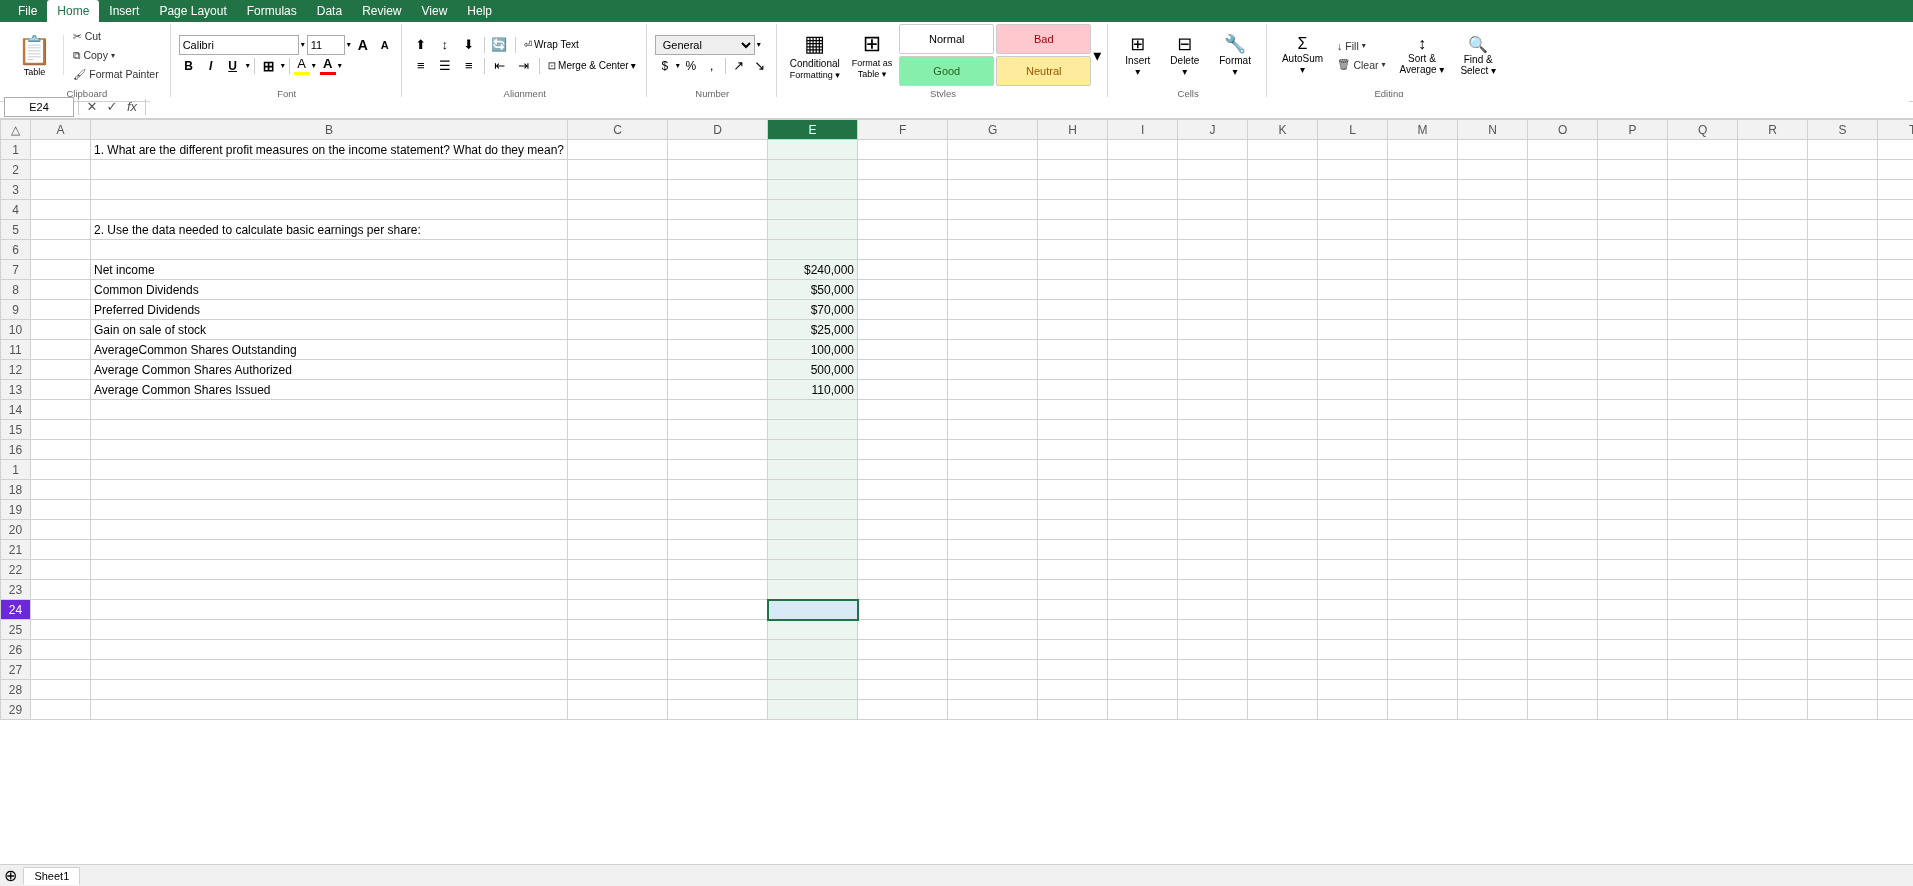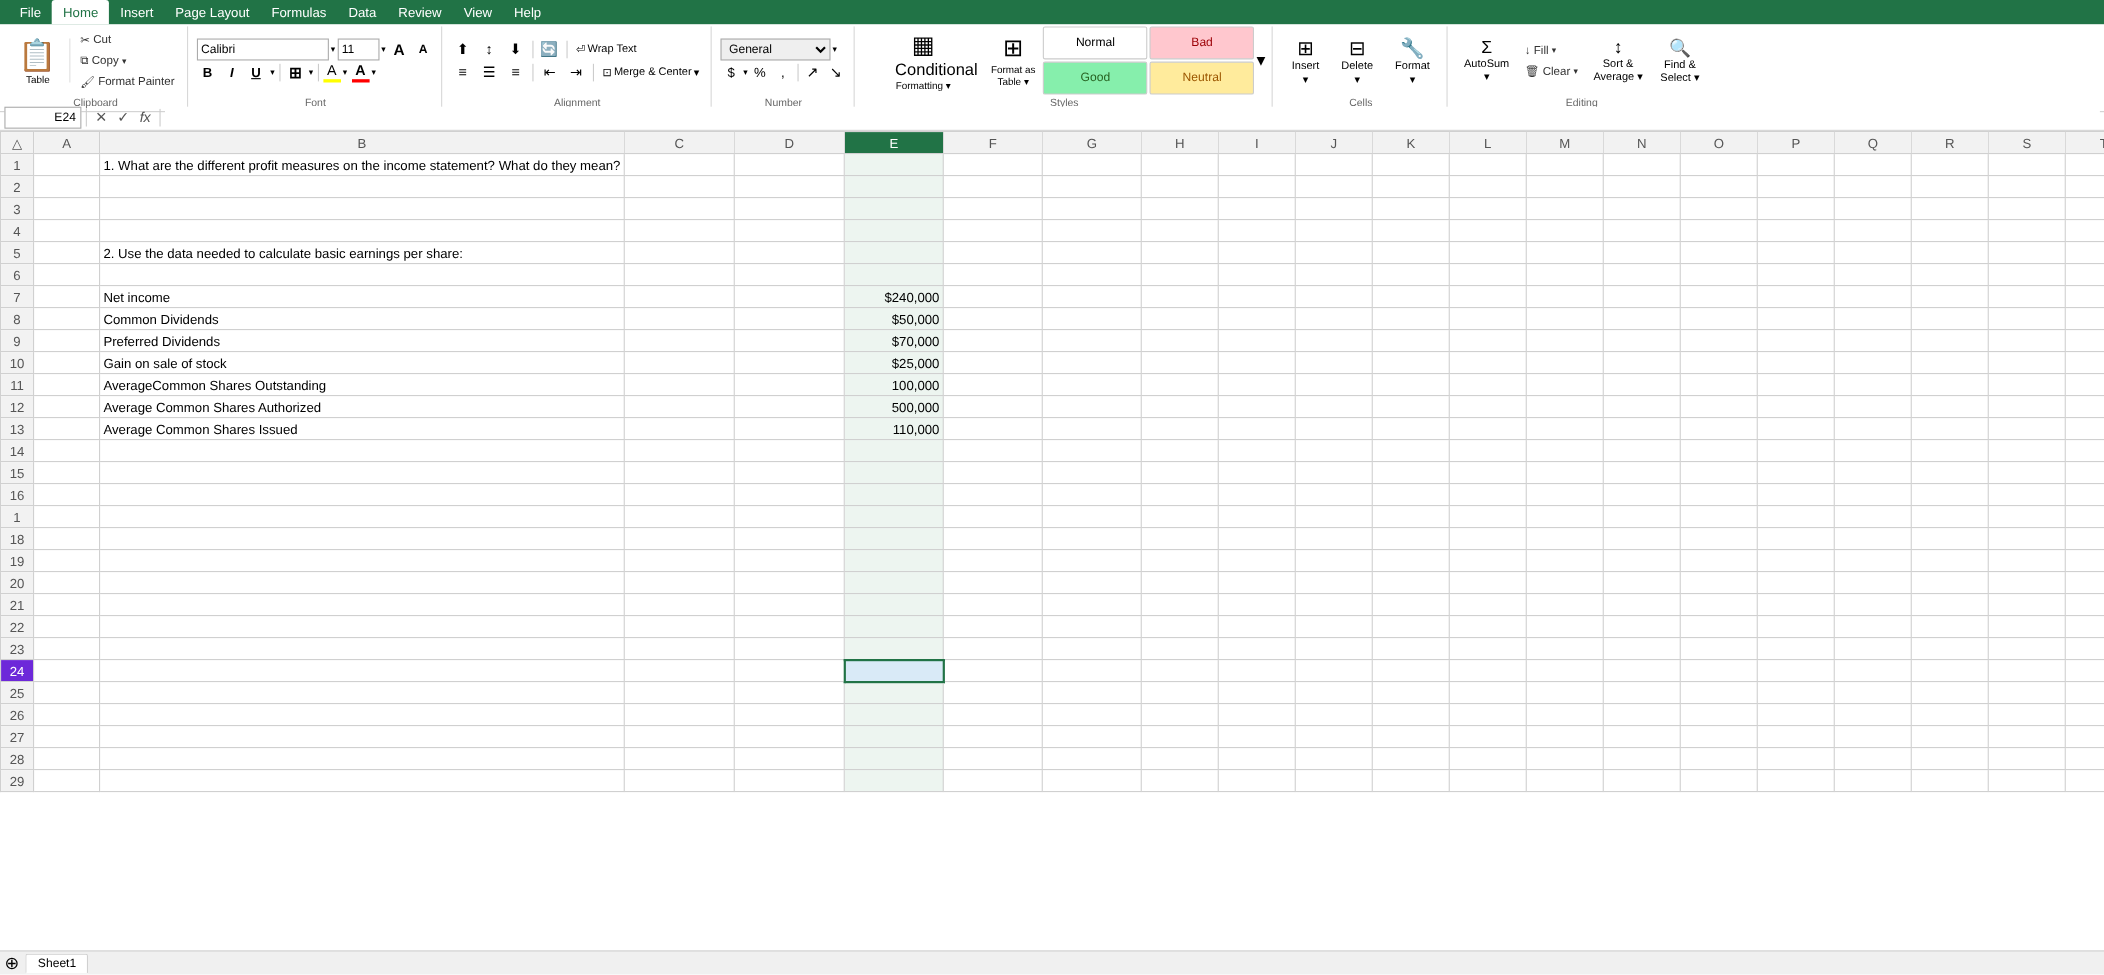--- a/index.html
+++ b/index.html
@@ -48,21 +48,21 @@
     
     .cells-btn { display: flex; flex-direction: column; align-items: center; padding: 3px 8px; cursor: pointer; border: 1px solid transparent; border-radius: 2px; font-size: 10px; }
     .cells-btn .cell-icon { font-size: 18px; }
 
     
     .editing-btn { display: flex; flex-direction: column; align-items: center; padding: 2px 6px; cursor: pointer; border: 1px solid transparent; border-radius: 2px; font-size: 10px; }
     .editing-btn .edit-icon { font-size: 16px; }
 
     
     .formula-bar { display: flex; align-items: center; height: 24px; background: white; border-bottom: 1px solid #d0d0d0; padding: 0 4px; gap: 4px; }
-    .name-box { width: 70px; height: 20px; border: 1px solid #ababab; font-size: 11px; padding: 1px 4px; text-align: right; }
+    .name-box { width: 70px; height: 20px; border: 1px solid #ababab; font-size: 11px; padding: 1px 4px; text-align: center; }
     .formula-bar-sep { width: 1px; height: 16px; background: #ccc; }
     .formula-controls { display: flex; align-items: center; gap: 2px; }
     .formula-ctrl-btn { width: 18px; height: 18px; display: flex; align-items: center; justify-content: center; cursor: pointer; font-size: 13px; color: #555; }
     .formula-input { flex: 1; height: 20px; border: none; outline: none; font-size: 12px; padding: 1px 4px; }
 
     
     .spreadsheet-container { display: flex; flex-direction: column; height: calc(100vh - 119px); overflow: hidden; background: white; }
     .sheet-grid { flex: 1; overflow: auto; }
 
     table.grid { border-collapse: collapse; table-layout: fixed; }
@@ -230,21 +230,21 @@
           <span class="fmt-btn" style="font-weight:normal;font-size:13px;">↘</span>
         </div>
       </div>
       <div class="ribbon-group-label">Number</div>
     </div>
 
     <div class="ribbon-group">
       <div class="ribbon-group-content">
         <div class="icon-stack-btn">
           <span class="big-icon">▦</span>
-          <span style="font-size:15px;white-space:nowrap;margin-left:24px;">Conditional</span>
+          <span style="font-size:10px;white-space:nowrap;">Conditional</span>
           <span style="font-size:9px;white-space:nowrap;">Formatting ▾</span>
         </div>
         <div class="icon-stack-btn">
           <span class="big-icon">⊞</span>
           <span style="font-size:9px;white-space:nowrap;">Format as</span>
           <span style="font-size:9px;white-space:nowrap;">Table ▾</span>
         </div>
         <div style="display:flex;flex-direction:column;gap:2px;">
           <div style="display:flex;gap:2px;">
             <div class="style-box style-normal">Normal</div>

